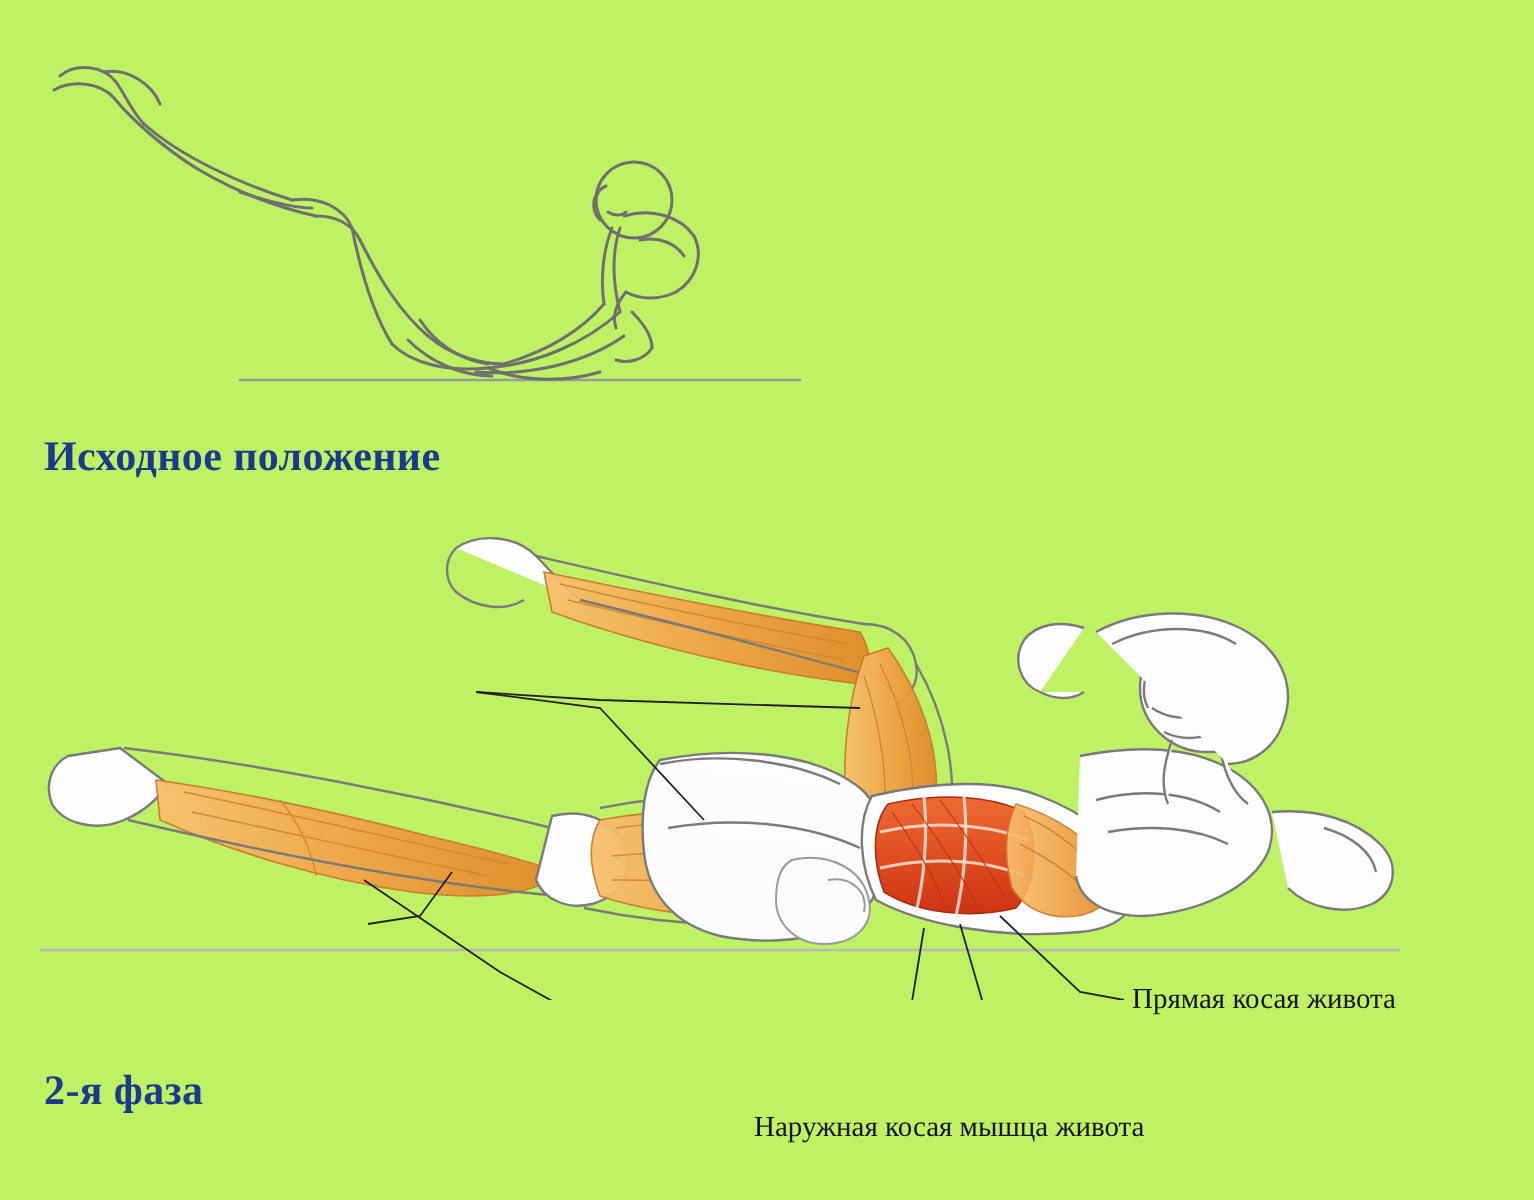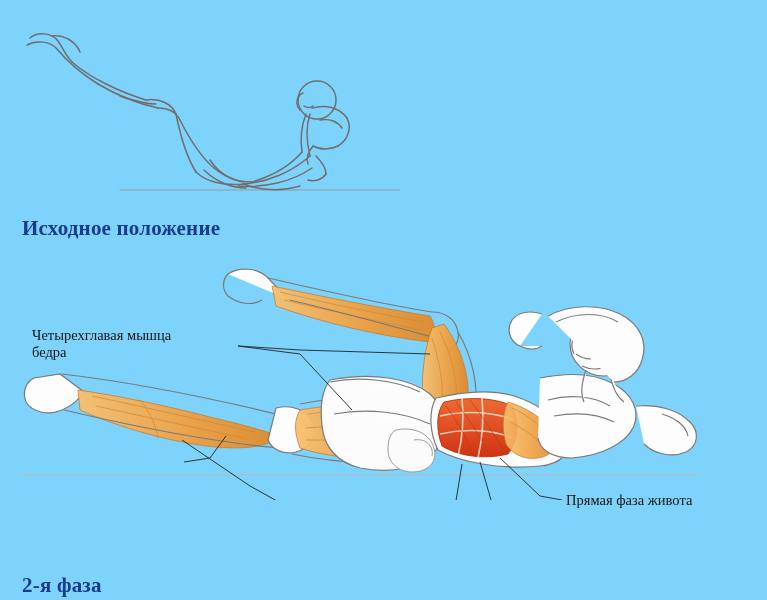--- a/index.html
+++ b/index.html
@@ -4,21 +4,21 @@
 <style>
   html, body {
     margin: 0;
     padding: 0;
     background: #ffffff;
   }
   #page {
     position: relative;
     width: 767px;
     height: 600px;
-    background: #7dd3fc;
+    background: #bef264;
     overflow: hidden;
     font-family: "Liberation Serif", serif;
   }
   .phase-title {
     position: absolute;
     color: #1a3a8f;
     font-family: "Liberation Serif", serif;
     font-weight: bold;
     white-space: nowrap;
   }
@@ -26,21 +26,20 @@
     left: 22px;
     top: 216px;
     font-size: 21px;
     letter-spacing: 0.2px;
   }
   #phase2-title {
     left: 22px;
     top: 533px;
     font-size: 21px;
     letter-spacing: 0.2px;
-    margin-top: 40px;
   }
   .callout-label {
     position: absolute;
     color: #141414;
     font-family: "Liberation Serif", serif;
     font-size: 14.5px;
     line-height: 17px;
     white-space: pre-line;
   }
   .figure-wrap {
@@ -254,24 +253,23 @@
 
         <path d="M562 250 L 540 246 L 500 208"></path>
 
         <path d="M518 278 L 498 274 L 480 212"></path>
 
         <path d="M452 310 L 448 300 L 462 214"></path>
       </g>
     </svg>
   </div>
 
-  <div class="callout-label" style="left:32px; top:327px; width:210px;">Четырехглавая мышца
-бедра</div>
-
-
-
-  <div class="callout-label" style="left:566px; top:492px; width:200px;">Прямая фаза живота</div>
-
-
+
+
+
+  <div class="callout-label" style="left:566px; top:492px; width:200px;">Прямая косая живота</div>
+
+
+  <div class="callout-label" style="left:377px; top:556px; width:330px;">Наружная косая мышца живота</div>
 
   <div class="phase-title" id="phase2-title">2-я фаза</div>
 
 </div>
 
 </body></html>

